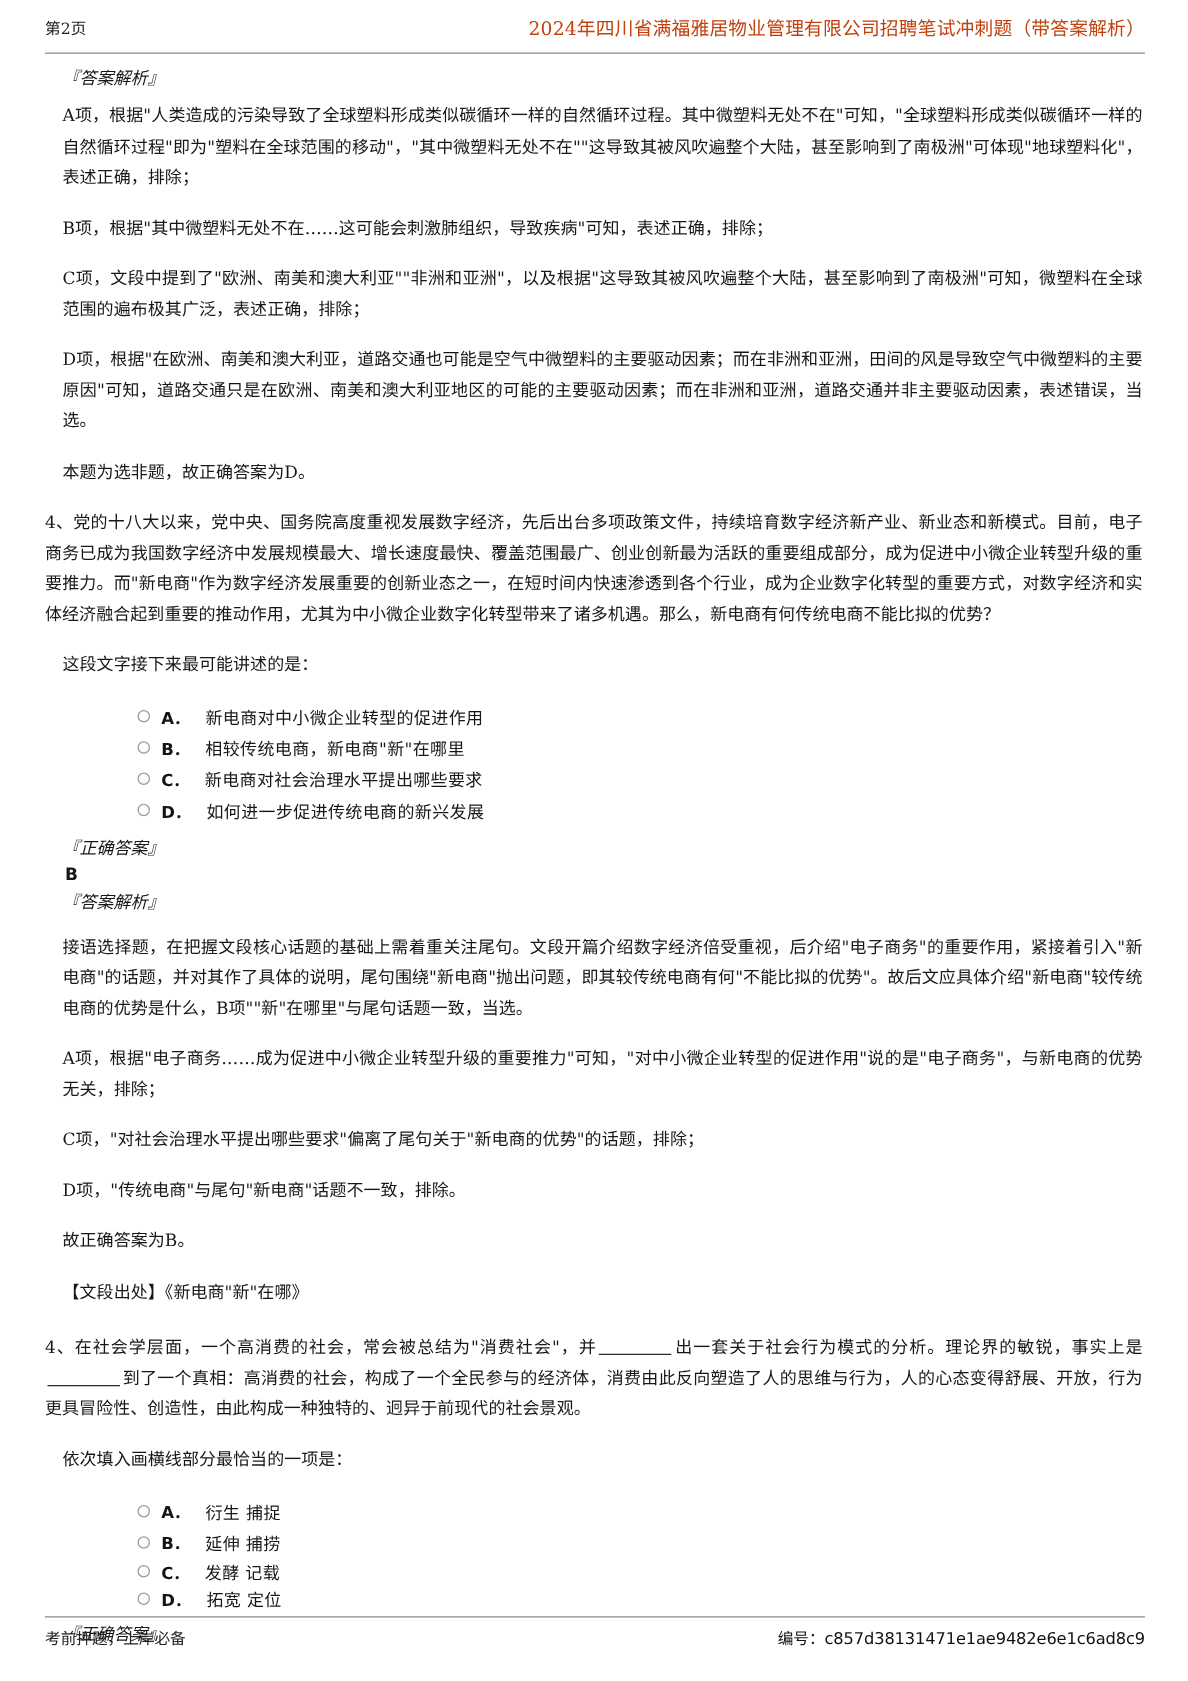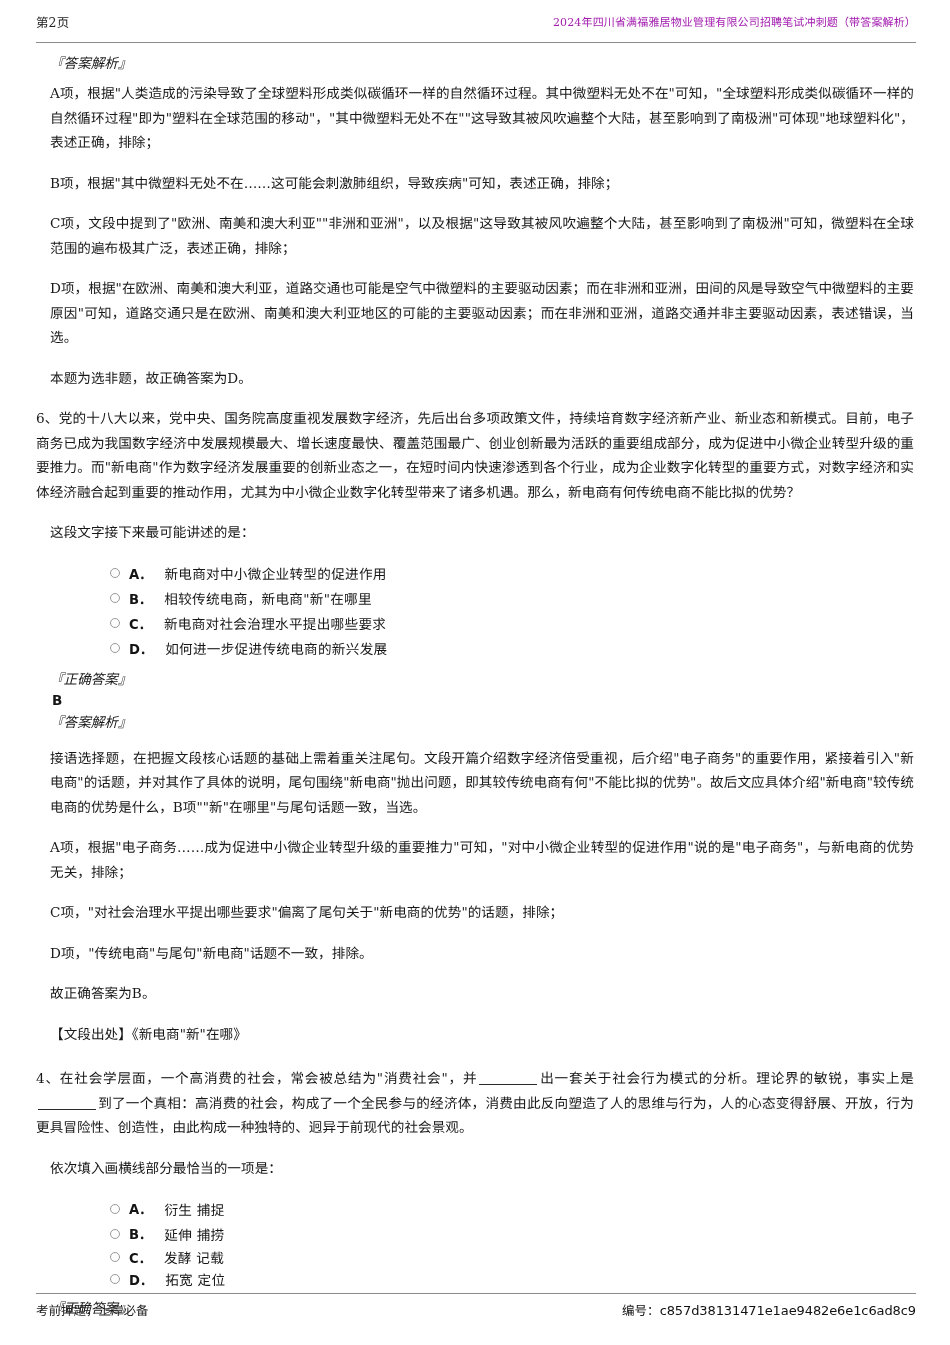--- a/index.html
+++ b/index.html
@@ -35,23 +35,23 @@
     justify-content: space-between;
   }
   .header-left {
     font-size: 12.5px;
     line-height: 17px;
     letter-spacing: 0.1px;
     color: #222;
     white-space: nowrap;
   }
   .header-right {
-    font-size: 11px;
+    font-size: 15px;
     line-height: 18px;
-    color: #a21caf;
+    color: #c2410c;
     white-space: nowrap;
     letter-spacing: 0.15px;
   }
 
   
   .content {
     position: absolute;
     top: 52px;
     left: 36px;
     width: 878px;
@@ -184,21 +184,21 @@
     <div class="label-line">『答案解析』</div>
     <div class="gap-s"></div>
 
     <div class="block para indent-1">A项，根据"人类造成的污染导致了全球塑料形成类似碳循环一样的自然循环过程。其中微塑料无处不在"可知，"全球塑料形成类似碳循环一样的自然循环过程"即为"塑料在全球范围的移动"，"其中微塑料无处不在""这导致其被风吹遍整个大陆，甚至影响到了南极洲"可体现"地球塑料化"，表述正确，排除；</div>
     <div class="block para indent-1">B项，根据"其中微塑料无处不在……这可能会刺激肺组织，导致疾病"可知，表述正确，排除；</div>
     <div class="block para indent-1">C项，文段中提到了"欧洲、南美和澳大利亚""非洲和亚洲"，以及根据"这导致其被风吹遍整个大陆，甚至影响到了南极洲"可知，微塑料在全球范围的遍布极其广泛，表述正确，排除；</div>
     <div class="block para indent-1">D项，根据"在欧洲、南美和澳大利亚，道路交通也可能是空气中微塑料的主要驱动因素；而在非洲和亚洲，田间的风是导致空气中微塑料的主要原因"可知，道路交通只是在欧洲、南美和澳大利亚地区的可能的主要驱动因素；而在非洲和亚洲，道路交通并非主要驱动因素，表述错误，当选。</div>
     <div class="block para indent-1">本题为选非题，故正确答案为D。</div>
 
 
-    <div class="block para">6、党的十八大以来，党中央、国务院高度重视发展数字经济，先后出台多项政策文件，持续培育数字经济新产业、新业态和新模式。目前，电子商务已成为我国数字经济中发展规模最大、增长速度最快、覆盖范围最广、创业创新最为活跃的重要组成部分，成为促进中小微企业转型升级的重要推力。而"新电商"作为数字经济发展重要的创新业态之一，在短时间内快速渗透到各个行业，成为企业数字化转型的重要方式，对数字经济和实体经济融合起到重要的推动作用，尤其为中小微企业数字化转型带来了诸多机遇。那么，新电商有何传统电商不能比拟的优势？</div>
+    <div class="block para">4、党的十八大以来，党中央、国务院高度重视发展数字经济，先后出台多项政策文件，持续培育数字经济新产业、新业态和新模式。目前，电子商务已成为我国数字经济中发展规模最大、增长速度最快、覆盖范围最广、创业创新最为活跃的重要组成部分，成为促进中小微企业转型升级的重要推力。而"新电商"作为数字经济发展重要的创新业态之一，在短时间内快速渗透到各个行业，成为企业数字化转型的重要方式，对数字经济和实体经济融合起到重要的推动作用，尤其为中小微企业数字化转型带来了诸多机遇。那么，新电商有何传统电商不能比拟的优势？</div>
     <div class="block para indent-1">这段文字接下来最可能讲述的是：</div>
 
     <ul class="options">
       <li class="option-item">
         <span class="radio"></span>
         <span class="option-key">A．</span>
         <span class="option-text">新电商对中小微企业转型的促进作用</span>
       </li>
       <li class="option-item">
         <span class="radio"></span>

